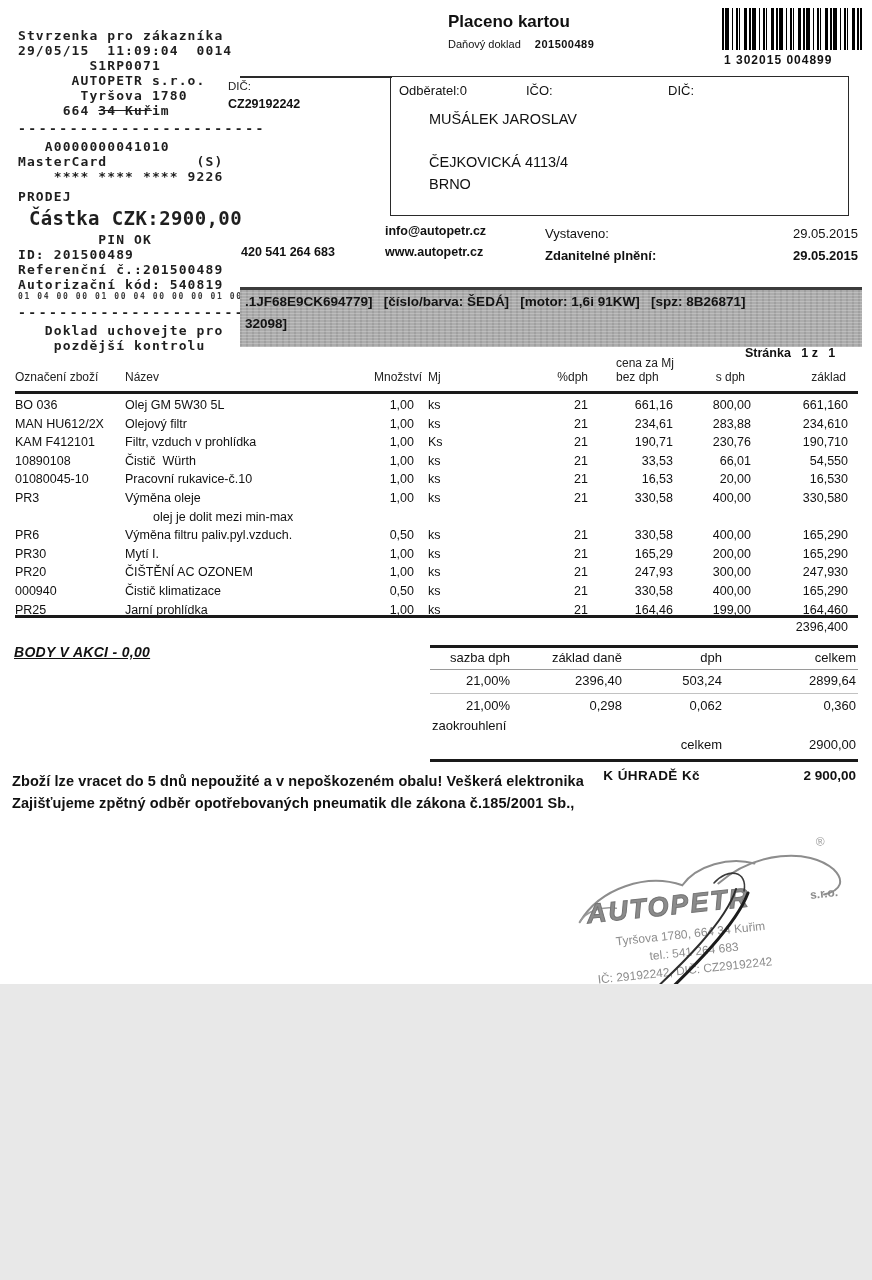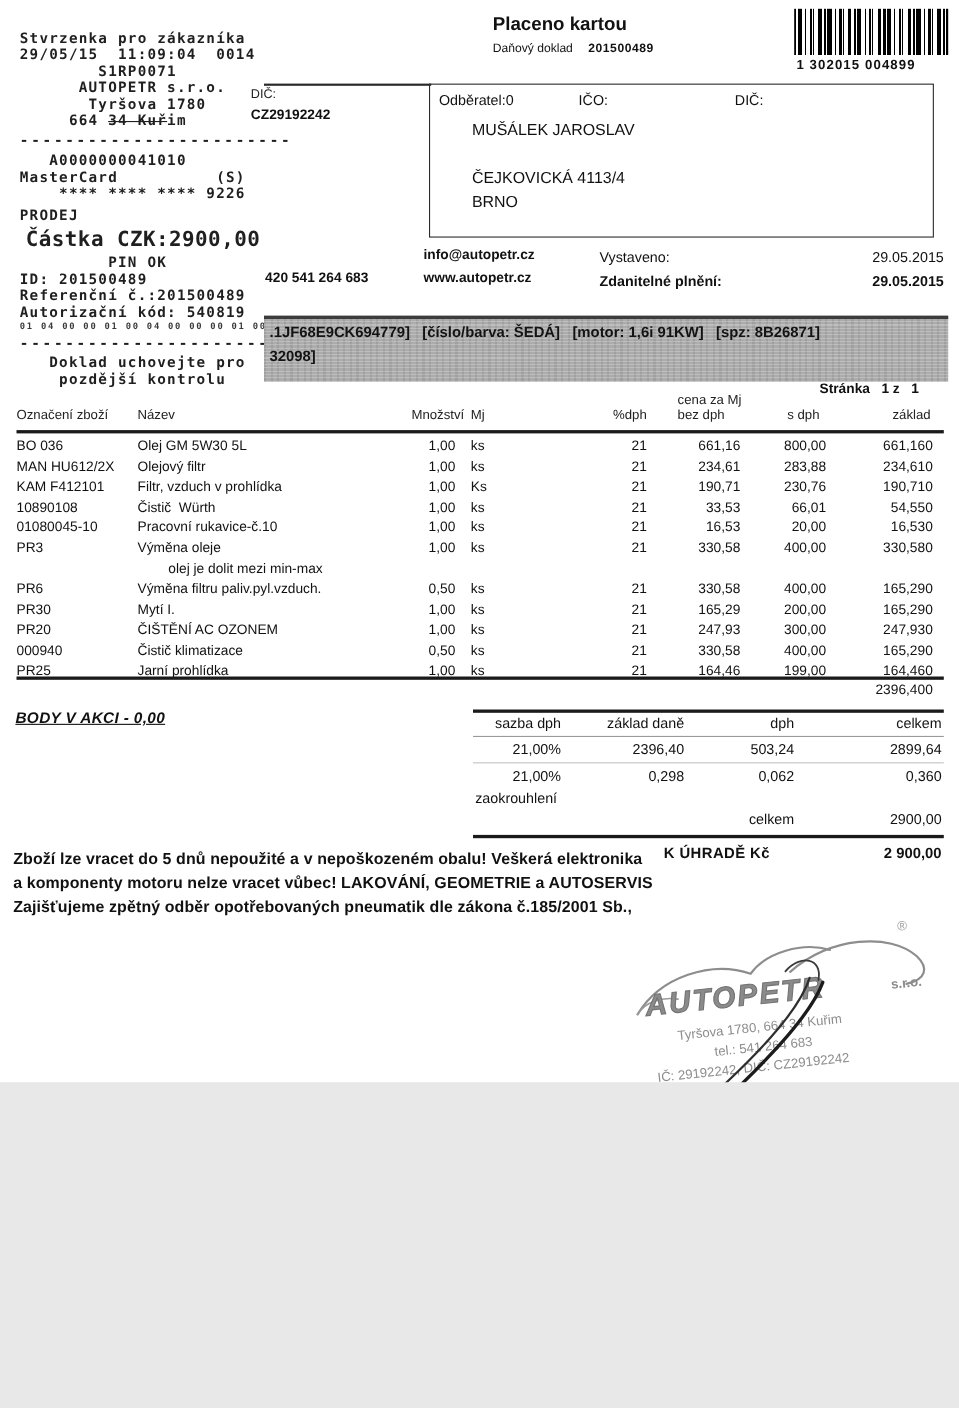--- a/index.html
+++ b/index.html
@@ -4,21 +4,21 @@
 <style>
   html,body{margin:0;padding:0;background:#e8e8e8;}
   .page{position:relative;width:872px;height:984px;background:#ffffff;overflow:hidden;
         font-family:"Liberation Sans",sans-serif;color:#111;}
   
   .receipt{position:absolute;left:18px;top:28px;width:224px;
            font-family:"DejaVu Sans Mono",monospace;font-weight:bold;color:#1f1f1f;
            font-size:13px;line-height:15px;letter-spacing:1.1px;}
   .receipt .rl{white-space:pre;}
   .receipt .divider{letter-spacing:2.5px;margin:3px 0;}
-  .receipt .big{display:flex;justify-content:center;font-size:19px;
+  .receipt .big{display:flex;justify-content:flex-end;font-size:19px;
                 letter-spacing:0.4px;margin:3px 0 2px 0;line-height:23px;}
   .receipt .tiny{font-size:8px;letter-spacing:1.6px;line-height:10px;color:#3a3a3a;}
   .receipt .gap{margin-top:5px;}
   .strike{text-decoration:line-through;}
   
   .pay-method{position:absolute;left:448px;top:12px;font-size:17px;font-weight:bold;}
   .doc-line{position:absolute;left:448px;top:38px;font-size:11px;}
   .doc-line b{margin-left:14px;letter-spacing:0.5px;}
   .barcode{position:absolute;left:722px;top:8px;width:140px;}
   .bars{height:42px;background:repeating-linear-gradient(90deg,
@@ -355,21 +355,20 @@
     </div>
     <div class="t-thick"></div>
     <div class="due-row">
       <div class="d1">K ÚHRADĚ Kč</div>
       <div class="d2">2 900,00</div>
     </div>
   </div>
 
   <div class="policy">
     <div>Zboží lze vracet do 5 dnů nepoužité a v nepoškozeném obalu! Veškerá elektronika</div>
-    <div>a komponenty motoru nelze vracet vůbec! LAKOVÁNÍ, GEOMETRIE a AUTOSERVIS</div>
     <div>Zajišťujeme zpětný odběr opotřebovaných pneumatik dle zákona č.185/2001 Sb.,</div>
   </div>
 
   <div class="stamp">
     <div class="stamp-reg">®</div>
     <svg class="stamp-car" width="290" height="60" viewBox="0 0 290 60">
       <path d="M6,56 C30,24 78,14 112,30 C128,12 162,6 186,16" fill="none" stroke="#8d8d8d" stroke-width="2" stroke-linecap="round"></path>
       <path d="M148,32 C188,4 242,6 264,30 C274,42 270,52 252,54" fill="none" stroke="#8d8d8d" stroke-width="2" stroke-linecap="round"></path>
       <path d="M6,56 C14,46 28,42 44,46" fill="none" stroke="#9a9a9a" stroke-width="1.5" stroke-linecap="round"></path>
     </svg>

